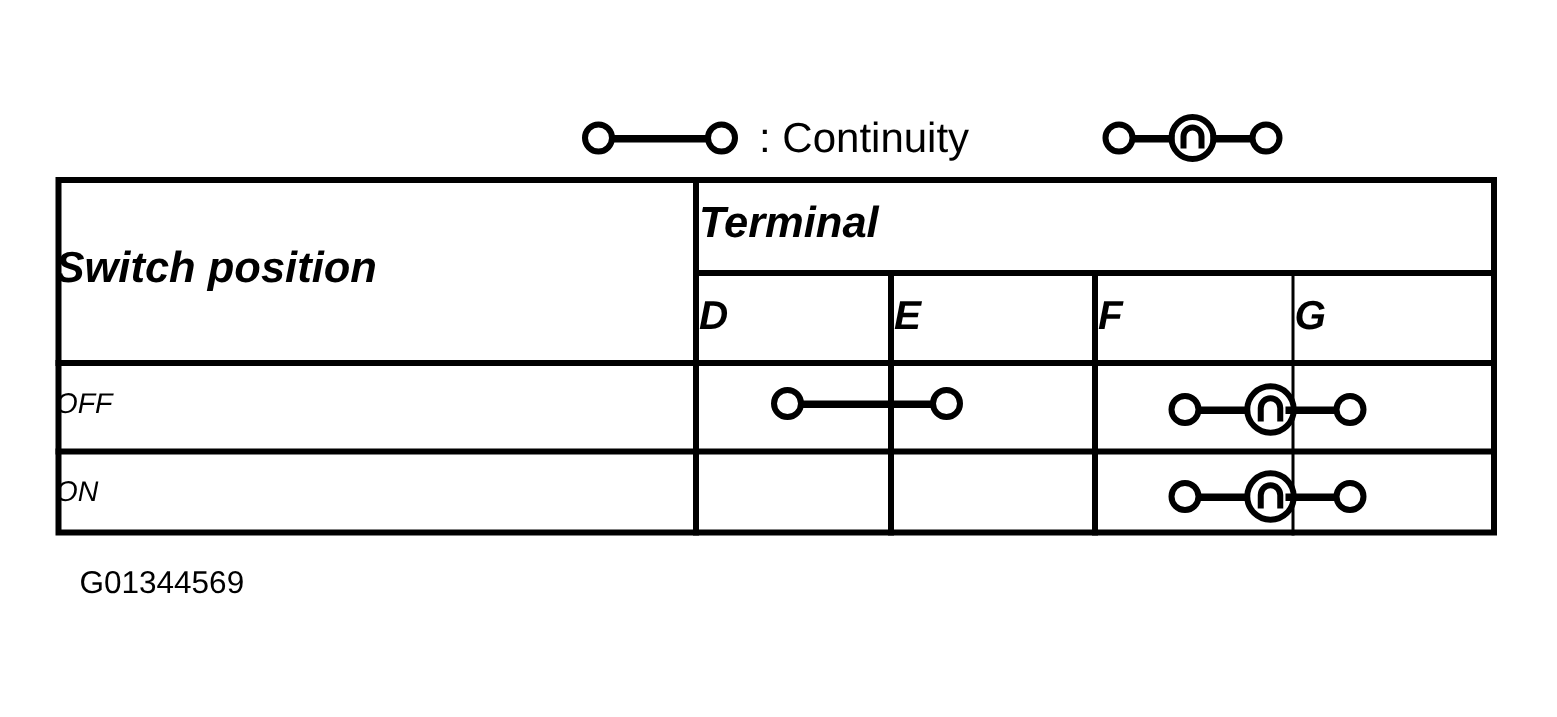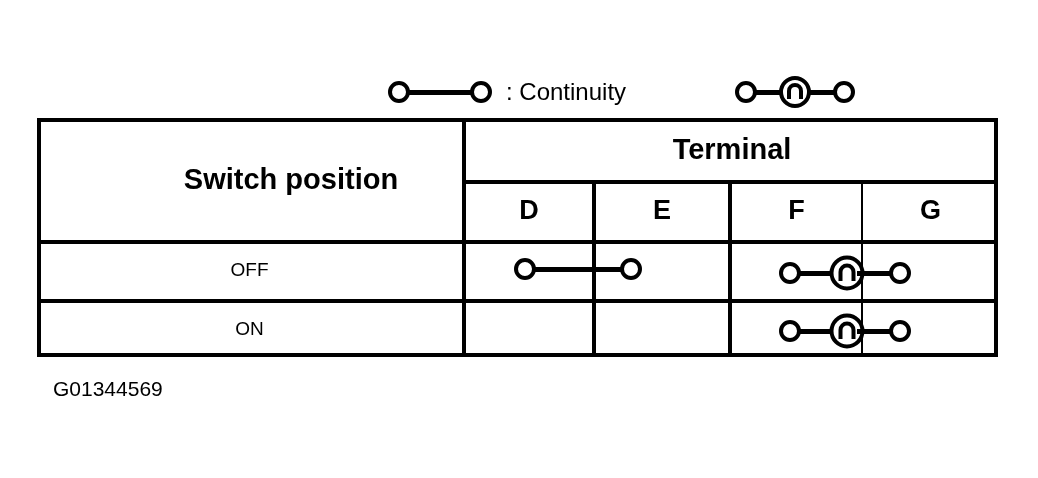--- a/index.html
+++ b/index.html
@@ -33,21 +33,21 @@
   #legend-continuity { left: 388px; }
   #legend-bulb { left: 735px; }
 
   .legend-symbol {
     position: relative;
     height: 34px;
     display: flex;
     align-items: center;
   }
   .legend-label {
-    font-size: 24px;
+    font-size: 28px;
     line-height: 1;
     margin-left: 14px;
     white-space: nowrap;
     letter-spacing: 0px;
   }
 
   
   .term-circle {
     width: 22px;
     height: 22px;
@@ -89,21 +89,21 @@
     width: 961px;
     height: 239px;
     border: 4px solid #000;
     box-sizing: border-box;
   }
   .cell {
     position: absolute;
     box-sizing: border-box;
     display: flex;
     align-items: center;
-    justify-content: center;
+    font-style: italic;
   }
   
   .rule-h {
     position: absolute;
     background: #000;
     height: 4px;
   }
   .rule-v {
     position: absolute;
     background: #000;

